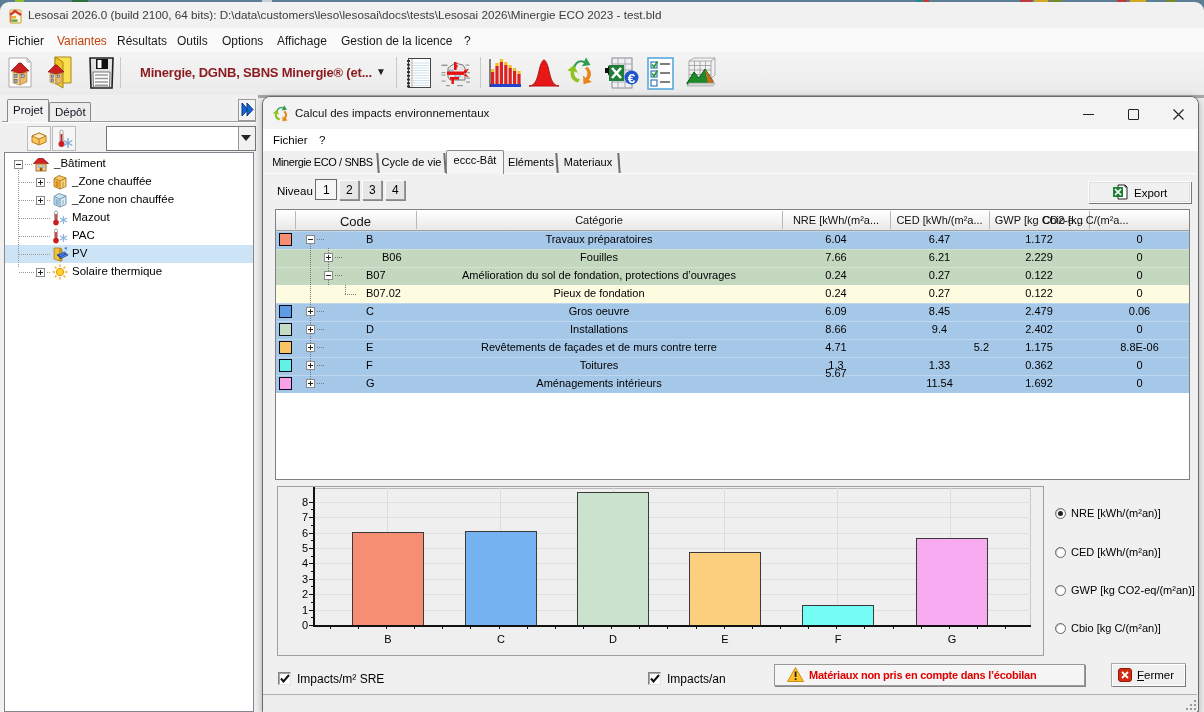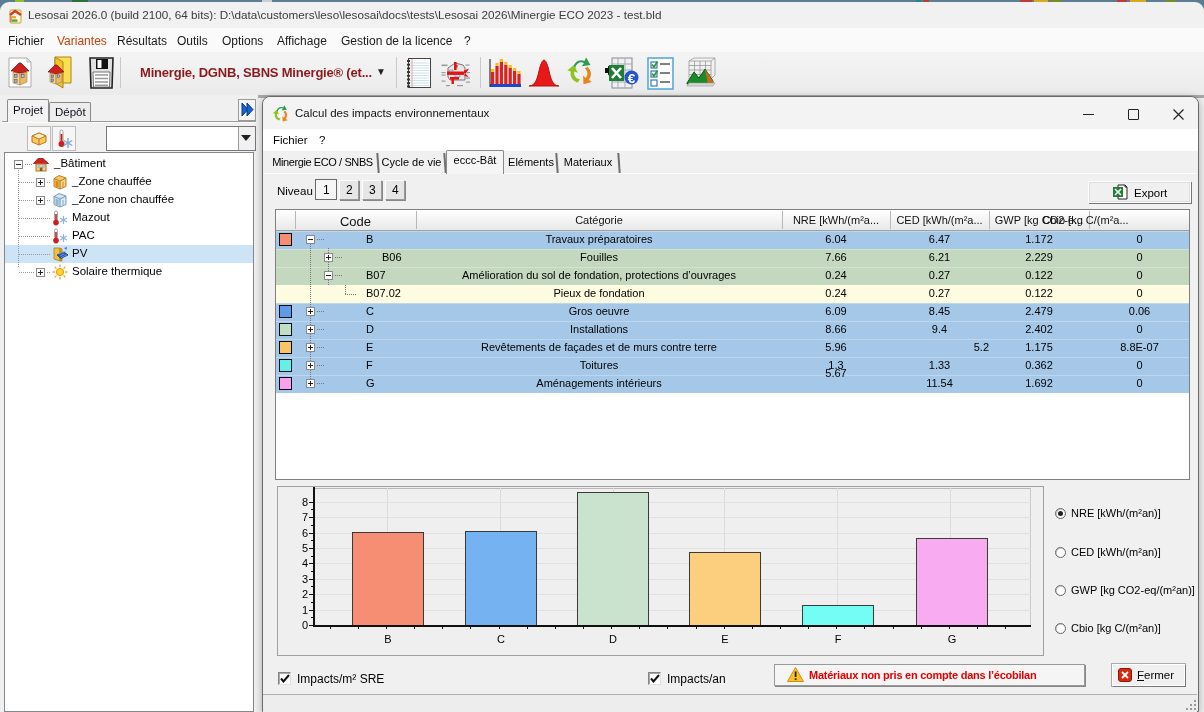--- a/index.html
+++ b/index.html
@@ -442,24 +442,24 @@
 <div class="abs" style="left:1089px;top:323px;width:101px;text-align:center;font-size:11px">0</div>
 <div class="abs" style="left:276px;top:339px;width:913px;height:18px;background:#a6c8e8"></div>
 <div class="abs" style="left:276px;top:339px;width:913px;height:1px;background:rgba(255,255,255,0.28)"></div>
 <div class="abs" style="left:279px;top:341px;width:13px;height:13px;background:#f9c465;border:1.4px solid #0a0a14"></div>
 <div class="abs" style="left:306px;top:343px;width:9px;height:9px;background:#fff;border:1px solid #8a8a8a;z-index:2"></div>
 <div class="abs" style="left:308px;top:347px;width:5px;height:1px;background:#222;z-index:3"></div>
 <div class="abs" style="left:310px;top:345px;width:1px;height:5px;background:#222;z-index:3"></div>
 <div class="abs" style="left:317px;top:347px;width:8px;height:1px;background-image:repeating-linear-gradient(to right,#777 0,#777 1px,transparent 1px,transparent 2px)"></div>
 <div class="abs" style="left:366px;top:341px;font-size:11px">E</div>
 <div class="abs" style="left:416px;top:341px;width:366px;text-align:center;font-size:11px;white-space:nowrap">Revêtements de façades et de murs contre terre</div>
-<div class="abs" style="left:782px;top:341px;width:108px;text-align:center;font-size:11px">5.96</div>
+<div class="abs" style="left:782px;top:341px;width:108px;text-align:center;font-size:11px">4.71</div>
 <div class="abs" style="left:890px;top:341px;width:99px;text-align:right;font-size:11px">5.2</div>
 <div class="abs" style="left:989px;top:341px;width:100px;text-align:center;font-size:11px">1.175</div>
-<div class="abs" style="left:1089px;top:341px;width:101px;text-align:center;font-size:11px">8.8E-07</div>
+<div class="abs" style="left:1089px;top:341px;width:101px;text-align:center;font-size:11px">8.8E-06</div>
 <div class="abs" style="left:276px;top:357px;width:913px;height:18px;background:#a6c8e8"></div>
 <div class="abs" style="left:276px;top:357px;width:913px;height:1px;background:rgba(255,255,255,0.28)"></div>
 <div class="abs" style="left:279px;top:359px;width:13px;height:13px;background:#63f0e6;border:1.4px solid #0a0a14"></div>
 <div class="abs" style="left:306px;top:361px;width:9px;height:9px;background:#fff;border:1px solid #8a8a8a;z-index:2"></div>
 <div class="abs" style="left:308px;top:365px;width:5px;height:1px;background:#222;z-index:3"></div>
 <div class="abs" style="left:310px;top:363px;width:1px;height:5px;background:#222;z-index:3"></div>
 <div class="abs" style="left:317px;top:365px;width:8px;height:1px;background-image:repeating-linear-gradient(to right,#777 0,#777 1px,transparent 1px,transparent 2px)"></div>
 <div class="abs" style="left:366px;top:359px;font-size:11px">F</div>
 <div class="abs" style="left:416px;top:359px;width:366px;text-align:center;font-size:11px;white-space:nowrap">Toitures</div>
 <div class="abs" style="left:782px;top:359px;width:108px;text-align:center;font-size:11px">1.3</div>

